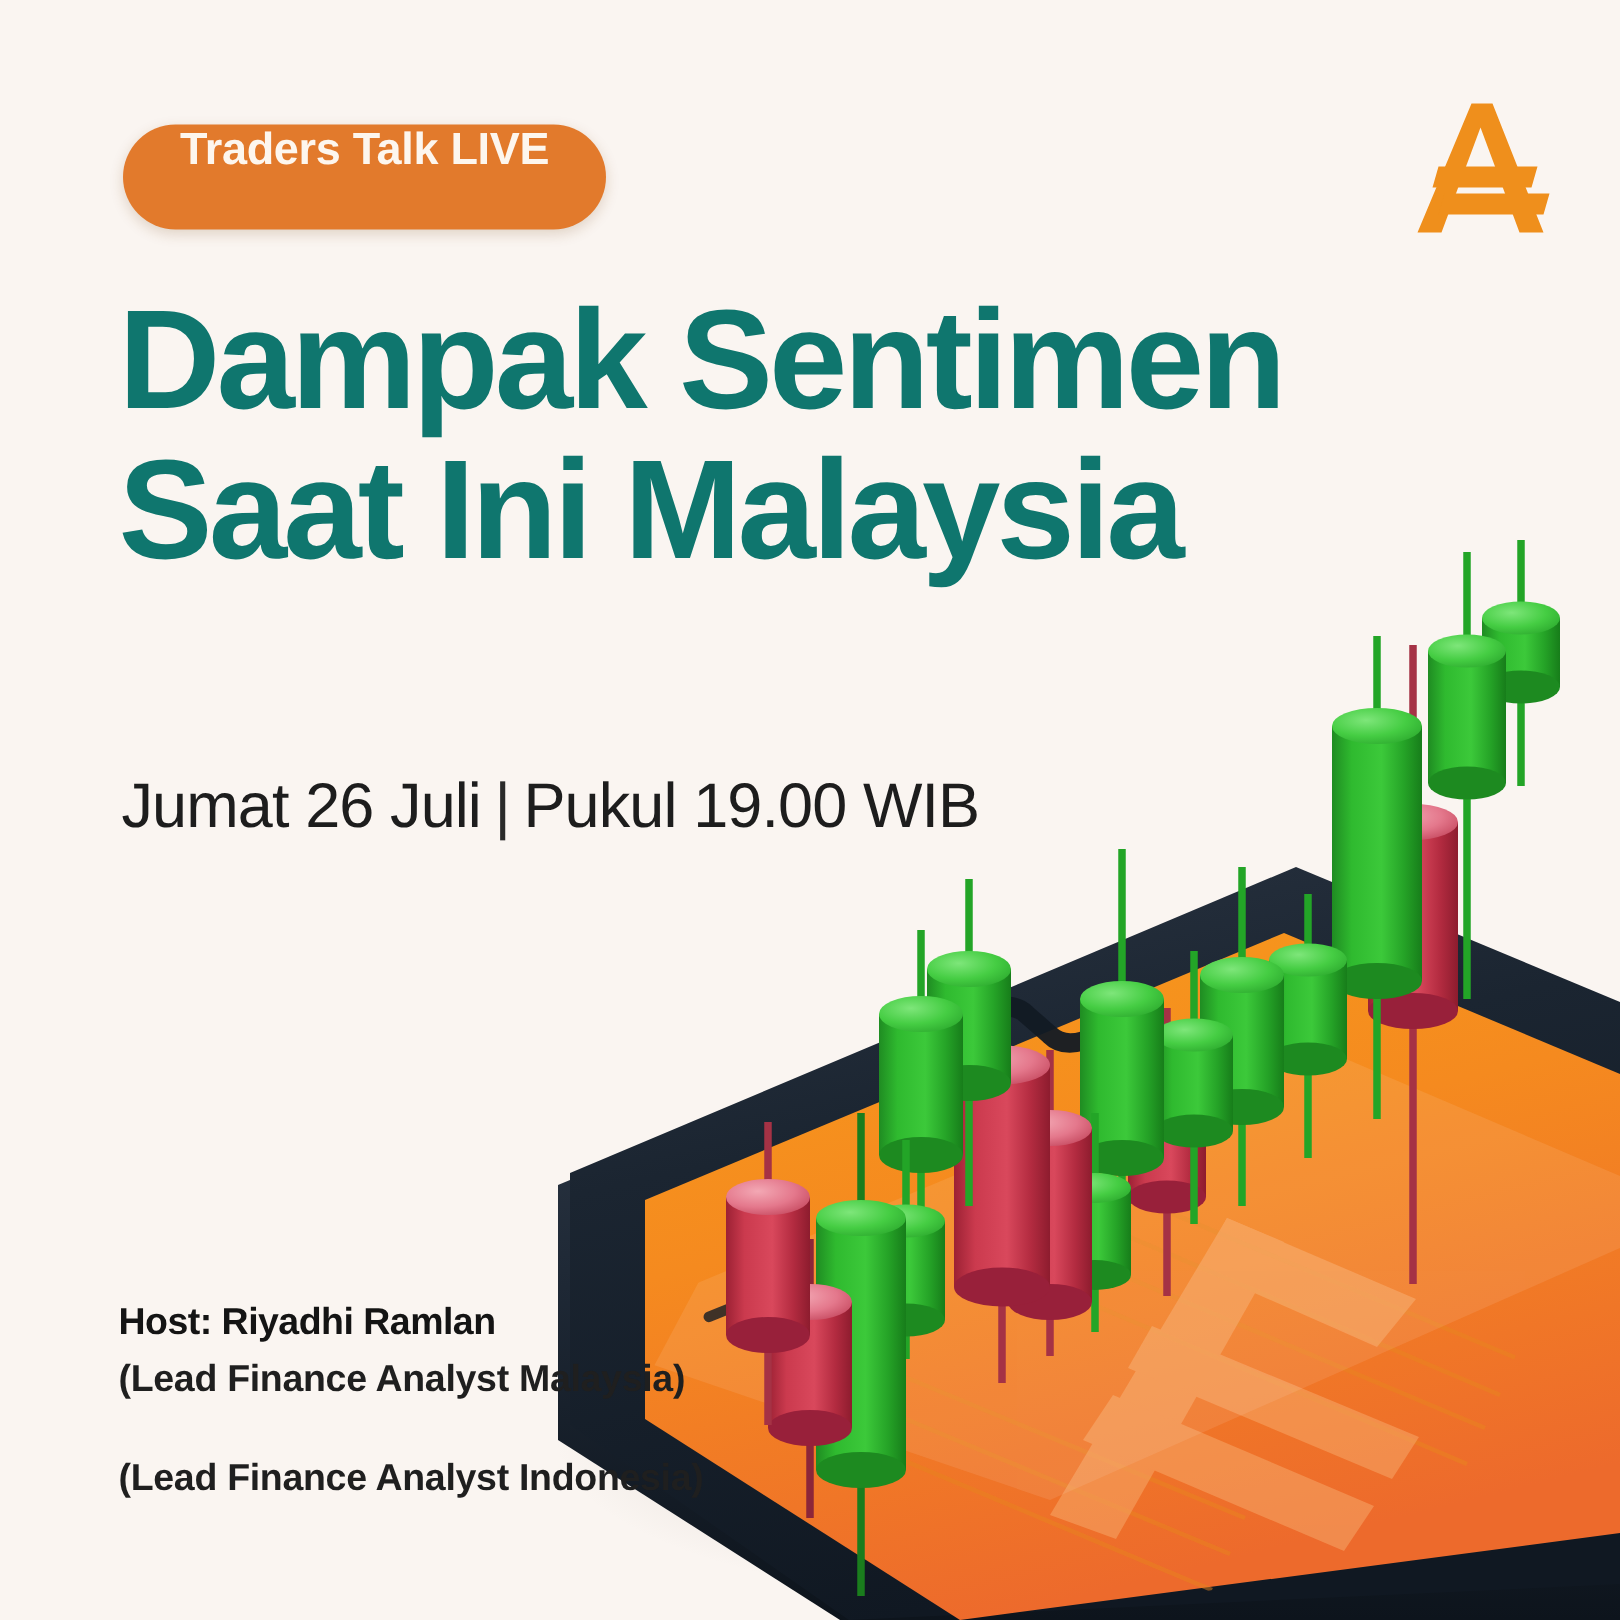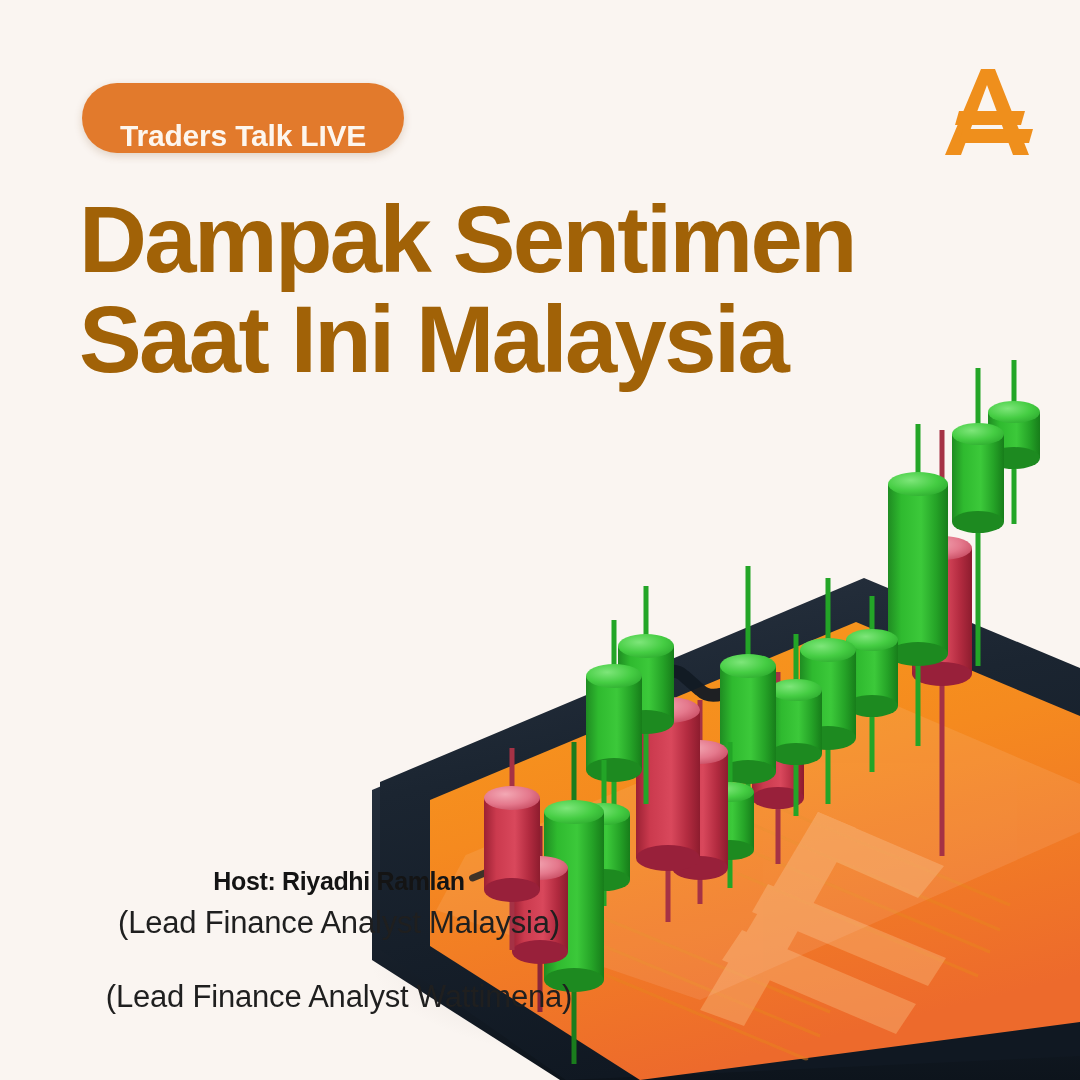--- a/index.html
+++ b/index.html
@@ -18,60 +18,60 @@
     overflow:hidden;
   }
 
   
   #artwork { position:absolute; inset:0; width:1080px; height:1080px; }
 
   
   #badge {
     position:absolute; left:82px; top:83px;
     height:70px; padding:0 38px;
-    display:flex; align-items:flex-end; justify-content:center;
+    display:flex; align-items:flex-start; justify-content:center;
     background:#e27a2c;
     border-radius:40px;
     box-shadow:0 3px 9px rgba(120,70,20,.20);
   }
   #badge .txt {
     color:#fdf6ee; font-size:30px; font-weight:700;
     letter-spacing:-0.2px; white-space:nowrap;
   }
 
   
   #logo { position:absolute; left:933px; top:55px; width:108px; height:108px; }
 
   
   #headline {
     position:absolute; left:79px; top:190px; width:760px;
-    color:#a16207;
+    color:#0f766e;
     font-size:94px; font-weight:800;
     line-height:100px; letter-spacing:-2.6px;
   }
   #headline .ln { display:block; white-space:nowrap; }
 
   
   #dateline {
     position:absolute; left:81px; top:513px;
     color:#1d1d1d; font-size:42px; font-weight:400;
     letter-spacing:-0.6px; white-space:nowrap;
   }
   #dateline .sep { padding:0 9px; color:#2a2a2a; font-weight:300; }
 
   
-  #speakers { position:absolute; left:79px; top:866px; width:520px;text-align:center; }
+  #speakers { position:absolute; left:79px; top:866px; width:520px; }
   .sp-block { margin-bottom:34px; }
   .sp-block:last-child { margin-bottom:0; }
   .sp-name {
     color:#141414; font-size:25px; font-weight:700;
     letter-spacing:-0.35px; white-space:nowrap; line-height:1.26;
   }
   .sp-role {
-    color:#1f1f1f; font-size:31px; font-weight:400;
+    color:#1f1f1f; font-size:25px; font-weight:700;
     letter-spacing:-0.2px; white-space:nowrap; line-height:1.3;
     margin-top:5px;
   }
 </style>
 </head>
 <body>
 
 <div id="poster">
 
   <div id="artwork">
@@ -286,24 +286,27 @@
         <polygon points="30,74 100,74 96,88 26,88"></polygon>
       </g>
     </svg>
   </div>
 
   <h1 id="headline">
     <span class="ln">Dampak Sentimen</span>
     <span class="ln">Saat Ini Malaysia</span>
   </h1>
 
+  <div id="dateline">
+    <span>Jumat 26 Juli</span><span class="sep">|</span><span>Pukul 19.00 WIB</span>
+  </div>
 
   <div id="speakers">
     <div class="sp-block">
       <div class="sp-name">Host: Riyadhi Ramlan</div>
       <div class="sp-role">(Lead Finance Analyst Malaysia)</div>
     </div>
     <div class="sp-block">
-      <div class="sp-role">(Lead Finance Analyst Wattimena)</div>
+      <div class="sp-role">(Lead Finance Analyst Indonesia)</div>
     </div>
   </div>
 
 </div>
 
 </body></html>

